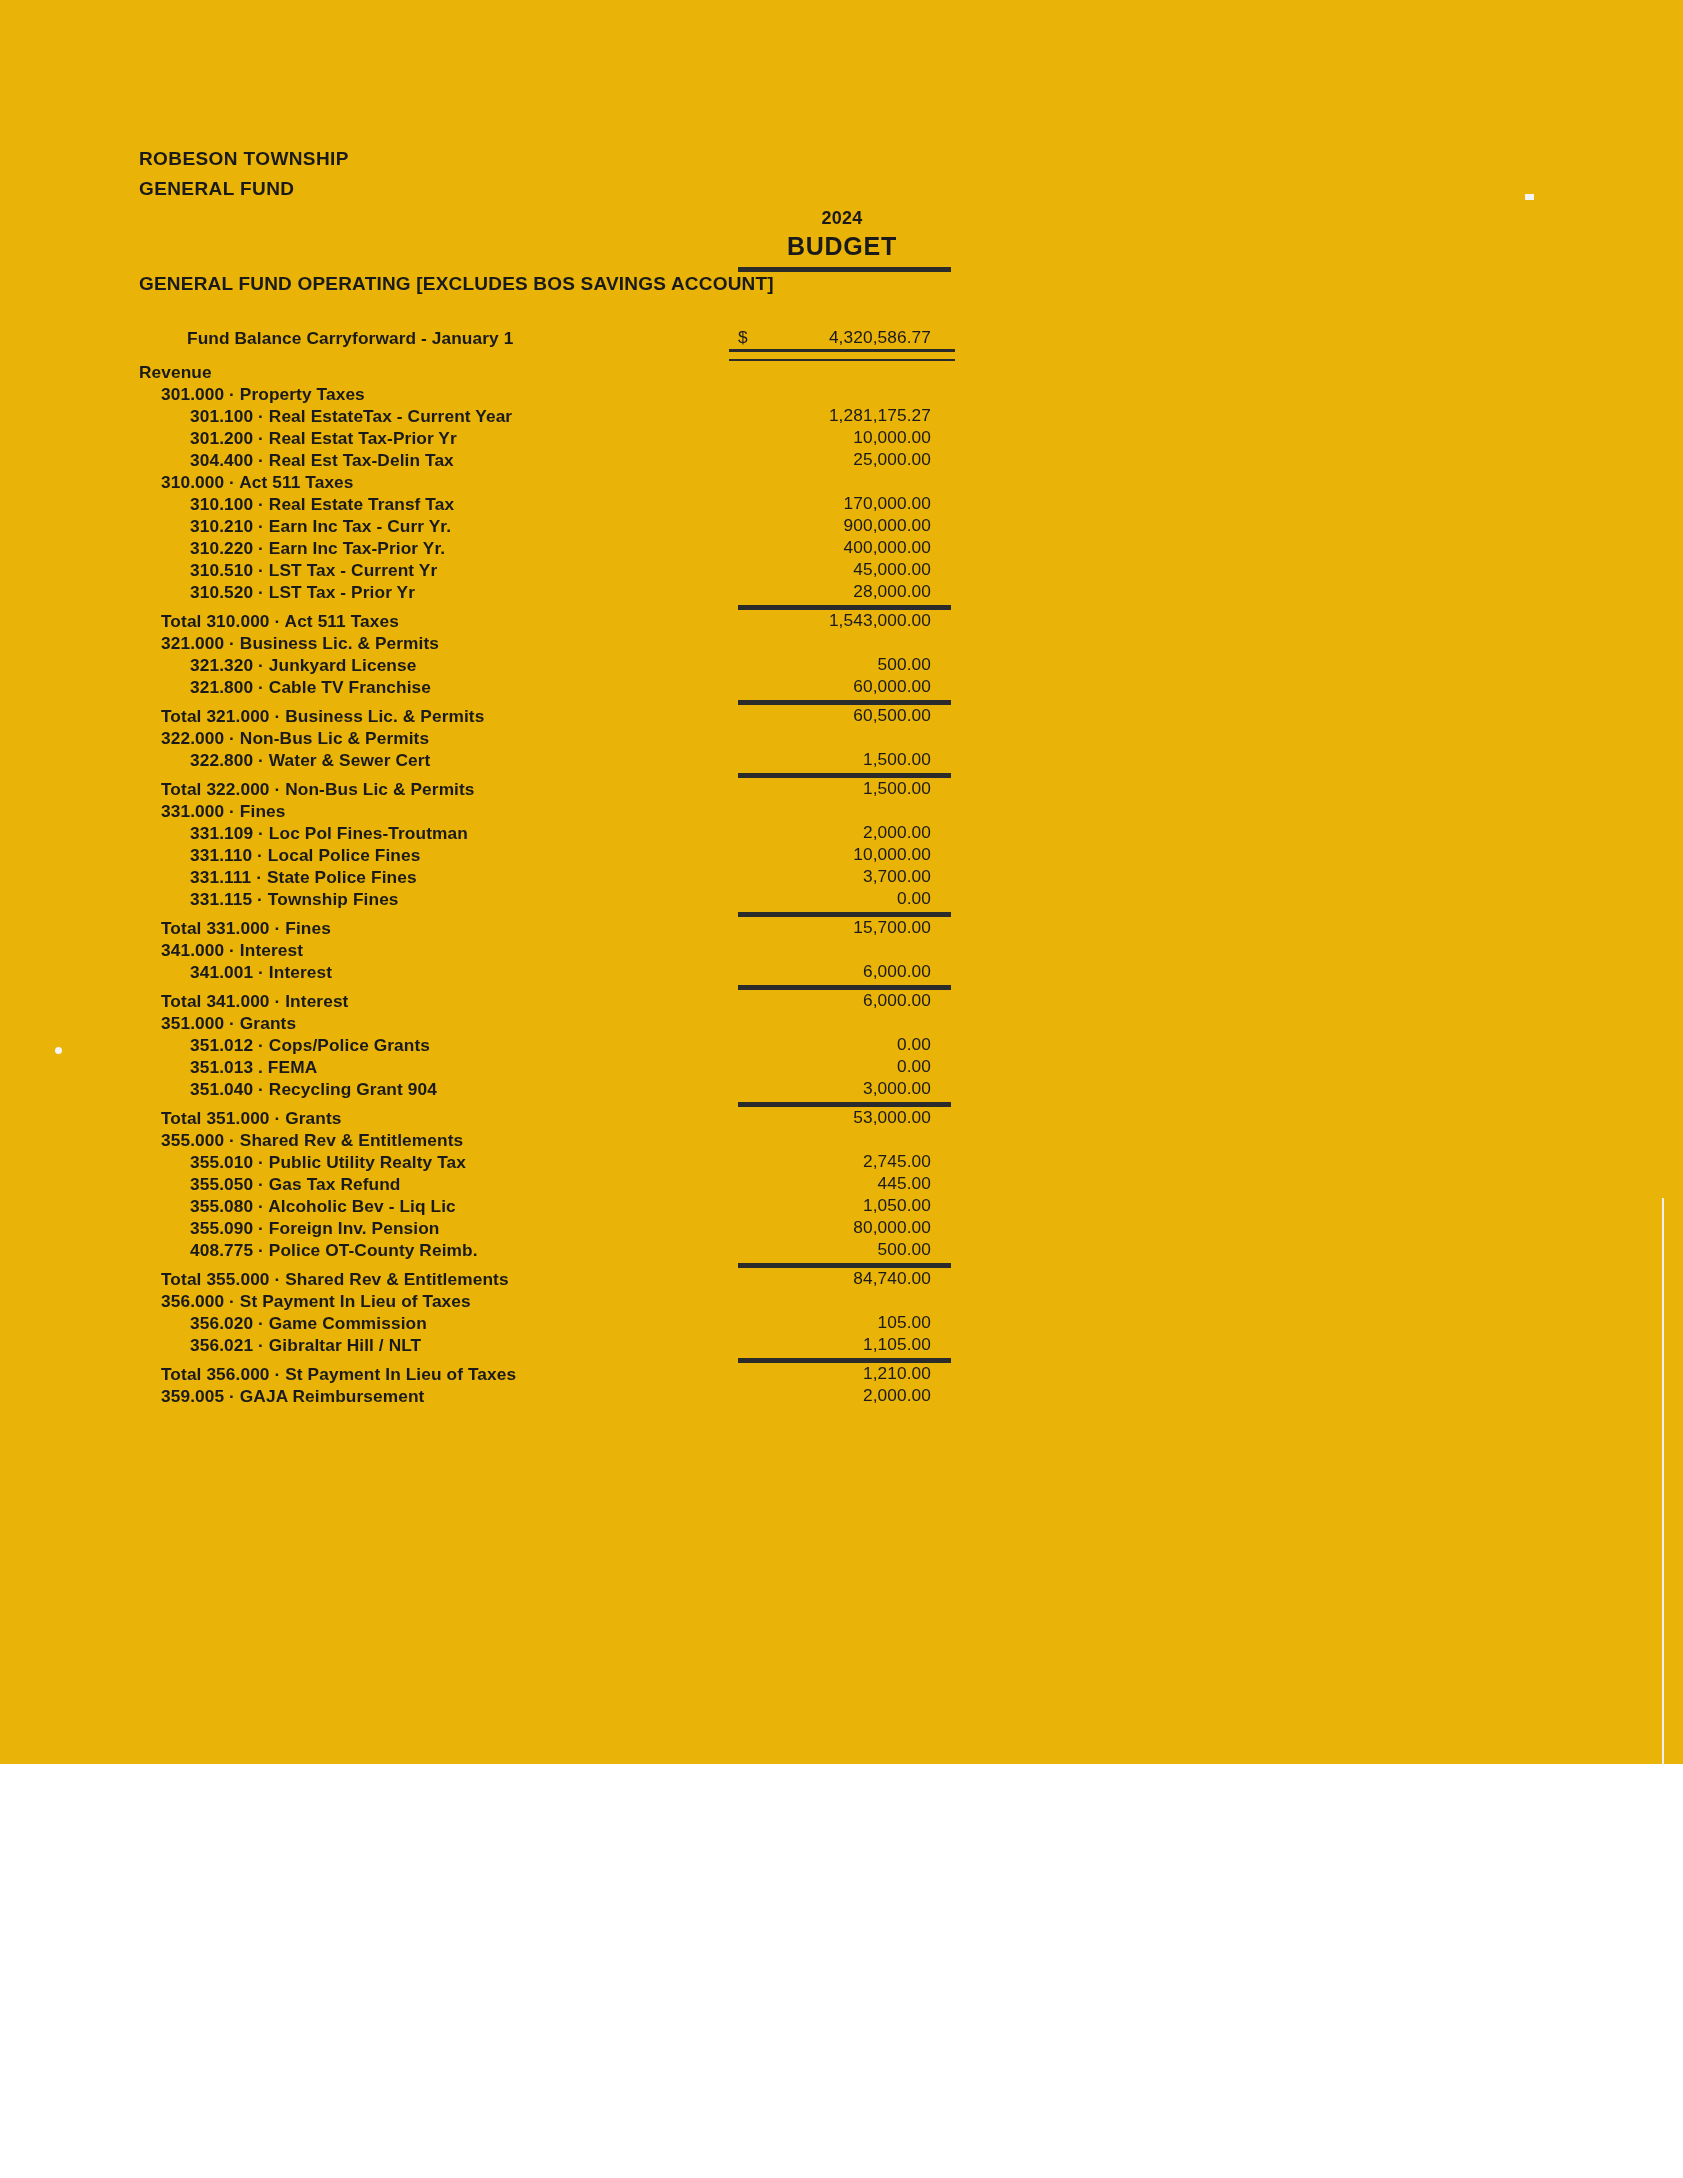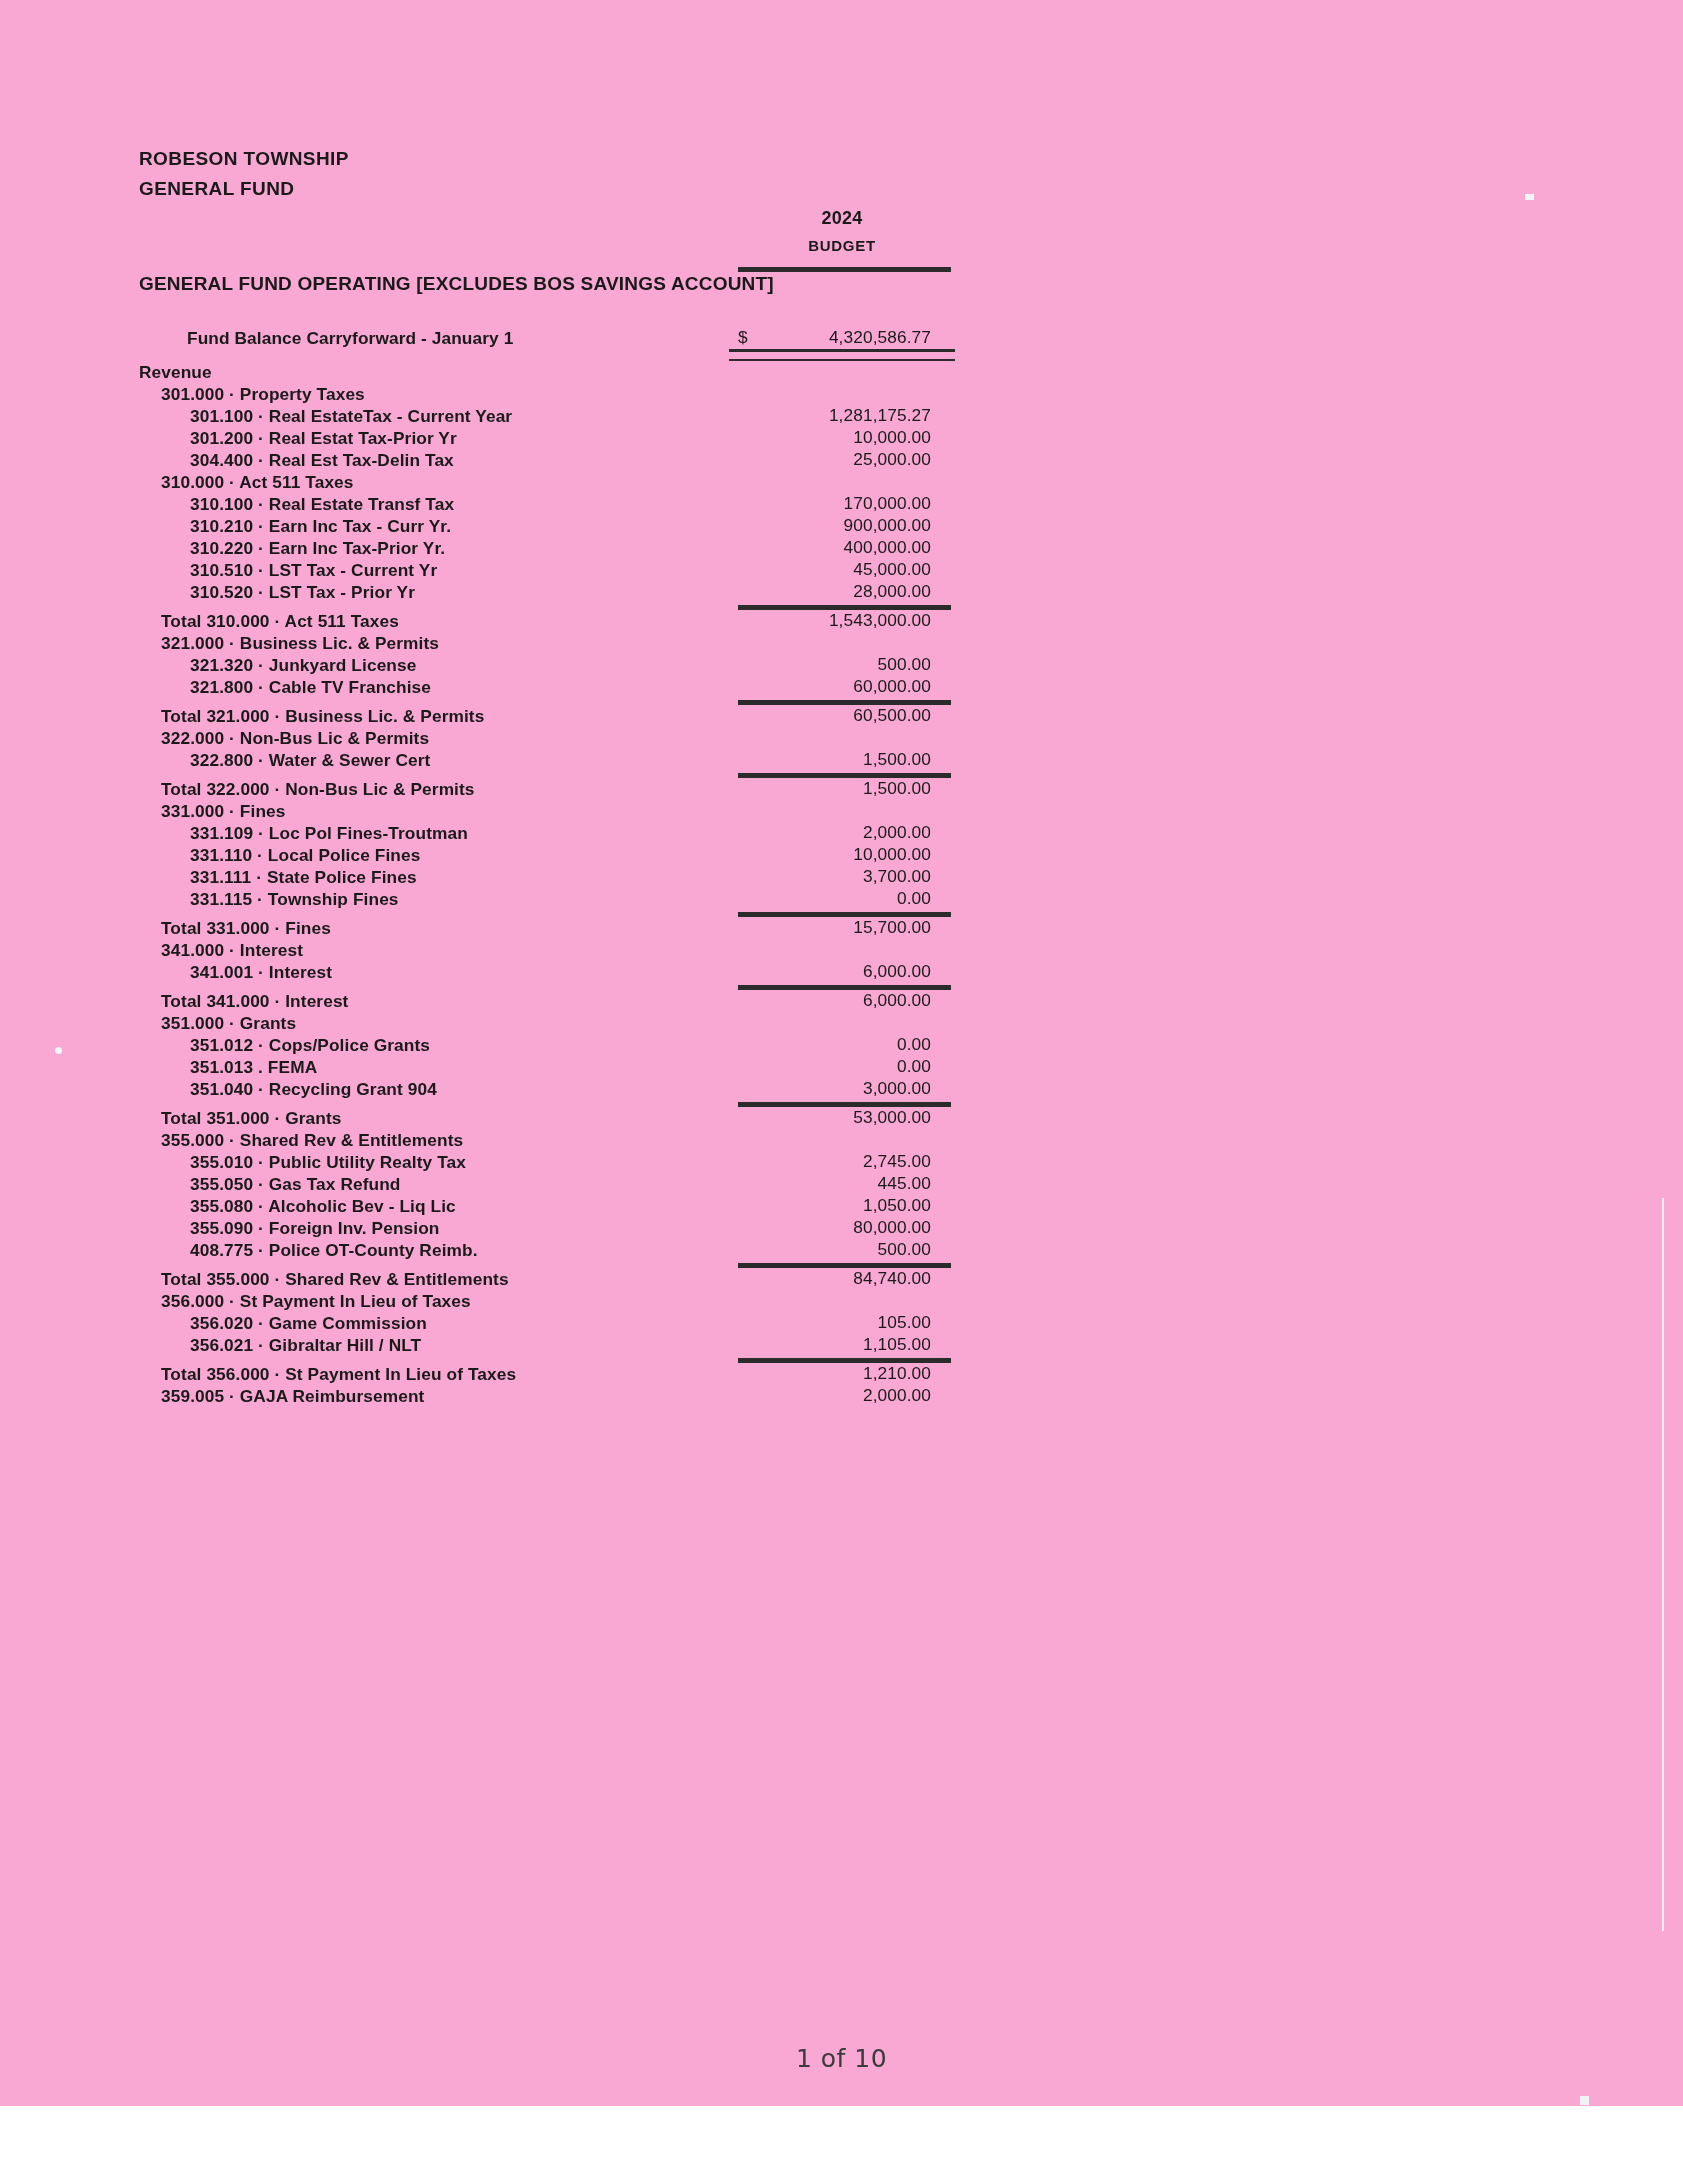--- a/index.html
+++ b/index.html
@@ -8,22 +8,22 @@
     padding: 0;
     background: #ffffff;
   }
   body {
     font-family: "Liberation Sans", sans-serif;
     color: #1a1a1a;
   }
   .page {
     position: relative;
     width: 1683px;
-    height: 2106px;
-    background: #f9a8d4;
+    height: 1764px;
+    background: #eab308;
     overflow: hidden;
   }
 
   
   .scan-line-right {
     position: absolute;
     left: 1662px;
     top: 1198px;
     width: 2px;
     height: 733px;
@@ -78,21 +78,21 @@
     width: 218px;
     text-align: center;
   }
   .col-head .yr {
     font-size: 18px;
     font-weight: bold;
     letter-spacing: 0.3px;
     line-height: 27px;
   }
   .col-head .bd {
-    font-size: 15px;
+    font-size: 25px;
     font-weight: bold;
     letter-spacing: 0.7px;
     line-height: 28px;
   }
   .head-rule {
     position: absolute;
     left: 599px;
     top: 123px;
     width: 213px;
     height: 5px;

